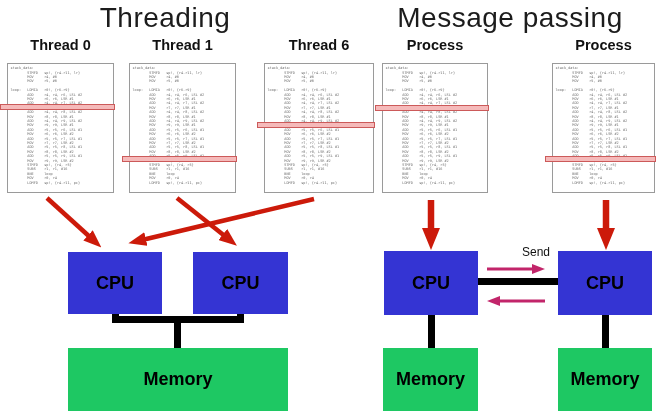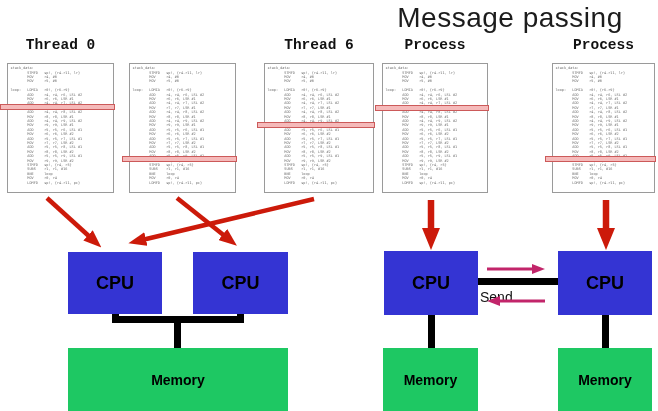--- a/index.html
+++ b/index.html
@@ -3,21 +3,21 @@
 <meta charset="utf-8">
 <style>
   html,body{margin:0;padding:0;background:#fff;}
   #canvas{
     position:relative;width:658px;height:411px;background:#ffffff;overflow:hidden;
     font-family:"Liberation Sans",sans-serif;
   }
   .title{position:absolute;top:2px;font-size:28px;color:#1c1c1c;text-align:center;letter-spacing:0.5px;}
   .title-left{left:25px;width:280px;}
   .title-right{left:360px;width:300px;}
-  .col-label{position:absolute;top:37px;height:18px;font-size:14.5px;font-weight:bold;color:#111;text-align:center;font-family:Liberation Mono, monospace;}
+  .col-label{position:absolute;top:37px;height:18px;font-size:14.5px;font-weight:bold;color:#111;text-align:center;}
   .l1{left:7px;width:107px;}
   .l2{left:129px;width:107px;}
   .l3{left:264px;width:110px;}
   .l4{left:382px;width:106px;}
   .l5{left:552px;width:103px;}
   .panel{
     position:absolute;top:63px;height:130px;background:#fff;
     border:1px solid #9a9a9a;box-sizing:border-box;overflow:visible;
   }
   .p1{left:7px;width:107px;}
@@ -39,54 +39,56 @@
   .p1 .hl{top:40px;}
   .p2 .hl{top:92px;}
   .p3 .hl{top:58px;}
   .p4 .hl{top:41px;}
   .p5 .hl{top:92px;}
   .hw{
     position:absolute;display:flex;align-items:center;justify-content:center;
     font-weight:bold;color:#000;box-sizing:border-box;
   }
   .cpu{background:var(--cpu-blue);font-size:18px;}
-  .mem{background:var(--memory-green);font-size:14px;}
+  .mem{background:var(--memory-green);font-size:18px;}
   .cpu1{left:68px;top:252px;width:94px;height:62px;}
   .cpu2{left:193px;top:252px;width:95px;height:62px;}
   .cpu3{left:384px;top:251px;width:94px;height:64px;}
   .cpu4{left:558px;top:251px;width:94px;height:64px;}
   .mem1{left:68px;top:348px;width:220px;height:63px;}
   .mem2{left:383px;top:348px;width:95px;height:63px;}
   .mem3{left:558px;top:348px;width:94px;height:63px;}
   .bus{position:absolute;background:var(--bus-black);}
   .bus-v1{left:112px;top:314px;width:7px;height:9px;}
   .bus-v2{left:237px;top:314px;width:7px;height:9px;}
   .bus-h{left:112px;top:316px;width:132px;height:7px;}
   .bus-vc{left:174px;top:316px;width:7px;height:32px;}
   .link-v1{left:428px;top:315px;width:7px;height:33px;}
   .link-v2{left:602px;top:315px;width:7px;height:33px;}
   .cpu-link{left:478px;top:278px;width:80px;height:7px;}
-  .msg-label{position:absolute;font-size:14px;color:#111;text-align:left;margin-top:44px;}
+  .msg-label{position:absolute;font-size:12px;color:#111;text-align:right;}
   .send-label{left:480px;top:245px;width:70px;}
   .receive-label{left:482px;top:307px;width:76px;}
   .overlay{position:absolute;left:0;top:0;pointer-events:none;}
   .red{stroke:var(--arrow-red);stroke-width:4.5;}
   .red.thick{stroke-width:6.5;}
   .mag{stroke:var(--arrow-magenta);stroke-width:3;}
   #ar polygon,#arb polygon{fill:var(--arrow-red);}
   #am polygon{fill:var(--arrow-magenta);}
 </style>
 </head>
 <body>
 
 <div id="canvas">
 
+  <div class="title title-left">Threading</div>
   <div class="title title-right">Message passing</div>
 
   <div class="col-label l1">Thread 0</div>
+  <div class="col-label l2">Thread 1</div>
   <div class="col-label l3">Thread 6</div>
   <div class="col-label l4">Process</div>
   <div class="col-label l5">Process</div>
 
   <div class="panel p1">
     <div class="codeclip">
         <pre class="code">stack_data:
         STMFD   sp!, {r4-r11, lr}
         MOV     r4, #0
         MOV     r5, #0

